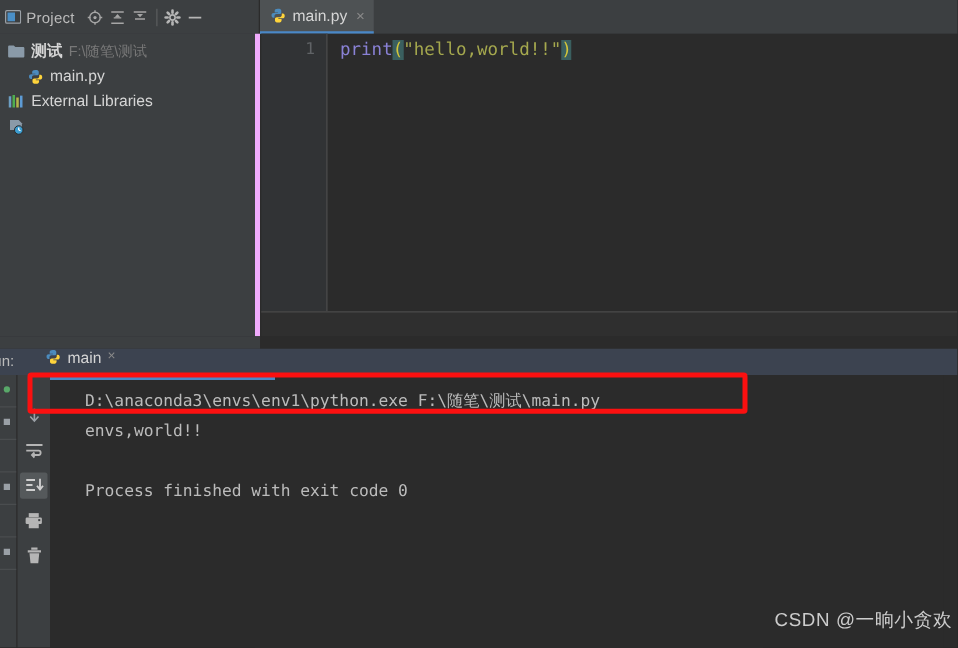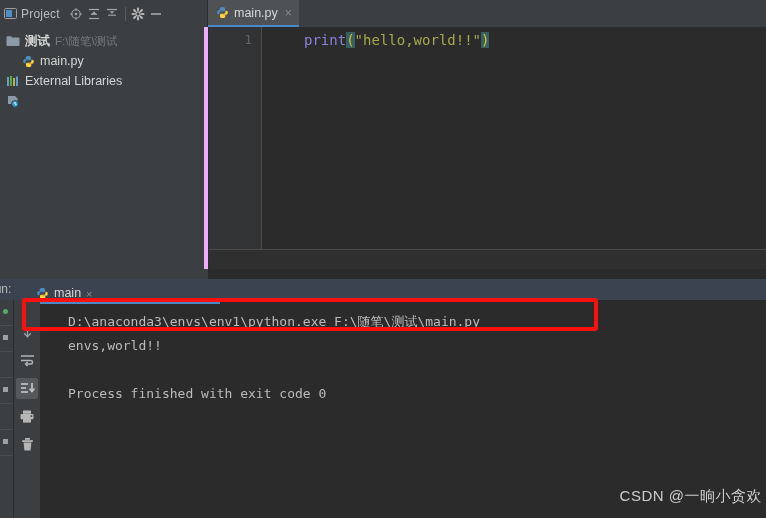--- a/index.html
+++ b/index.html
@@ -71,21 +71,21 @@
   .lineno {
     position: absolute; right: 9px; top: 5px;
     color: #606366; font-family: "DejaVu Sans Mono", monospace; font-size: 13px;
   }
   .codearea {
     position: absolute; left: 54px; top: 0; right: 0; bottom: 0;
     padding: 5px 0 0 9px;
     font-family: "DejaVu Sans Mono", monospace; font-size: 14px;
     white-space: pre;
   }
-  .kw { color: #8a82d6; margin-left: 32px; }
+  .kw { color: #8a82d6; }
   .paren { color: #d3c53a; }
   .paren.match { background: #3a5f5f; }
   .str { color: #a5a84e; }
   .editor-bot {
     position: absolute; left: 209px; top: 249px; width: 557px; height: 20px;
     background: #2f2f2f; border-top: 1px solid #4b4b4b;
   }
   .proj-bot {
     position: absolute; left: 0; top: 269px; width: 208px; height: 10px;
     background: #3c3f41;
@@ -94,21 +94,21 @@
   
   .run-header {
     position: absolute; left: 0; top: 279px; width: 766px; height: 21px;
     background: #3c4350; display: flex; align-items: center;
   }
   .run-label {
     color: #bbbbbb; font-size: 12px; position: absolute; left: -14px; top: 3px;
   }
   .run-tab {
     position: absolute; left: 36px; top: 0; height: 21px;
-    display: flex; align-items: flex-end; gap: 5px;
+    display: flex; align-items: flex-start; gap: 5px;
   }
   .run-tab-label { color: #d5d5d5; font-size: 12.5px; }
   .run-tab-close { color: #8a8a8a; font-size: 11px; }
 
   
   .left-strip {
     position: absolute; left: 0; top: 300px; width: 13px; height: 218px;
     background: #3c3f41;
   }
   .ls-cell { height: 26px; border-bottom: 1px solid #4a4d4f; position: relative; }

